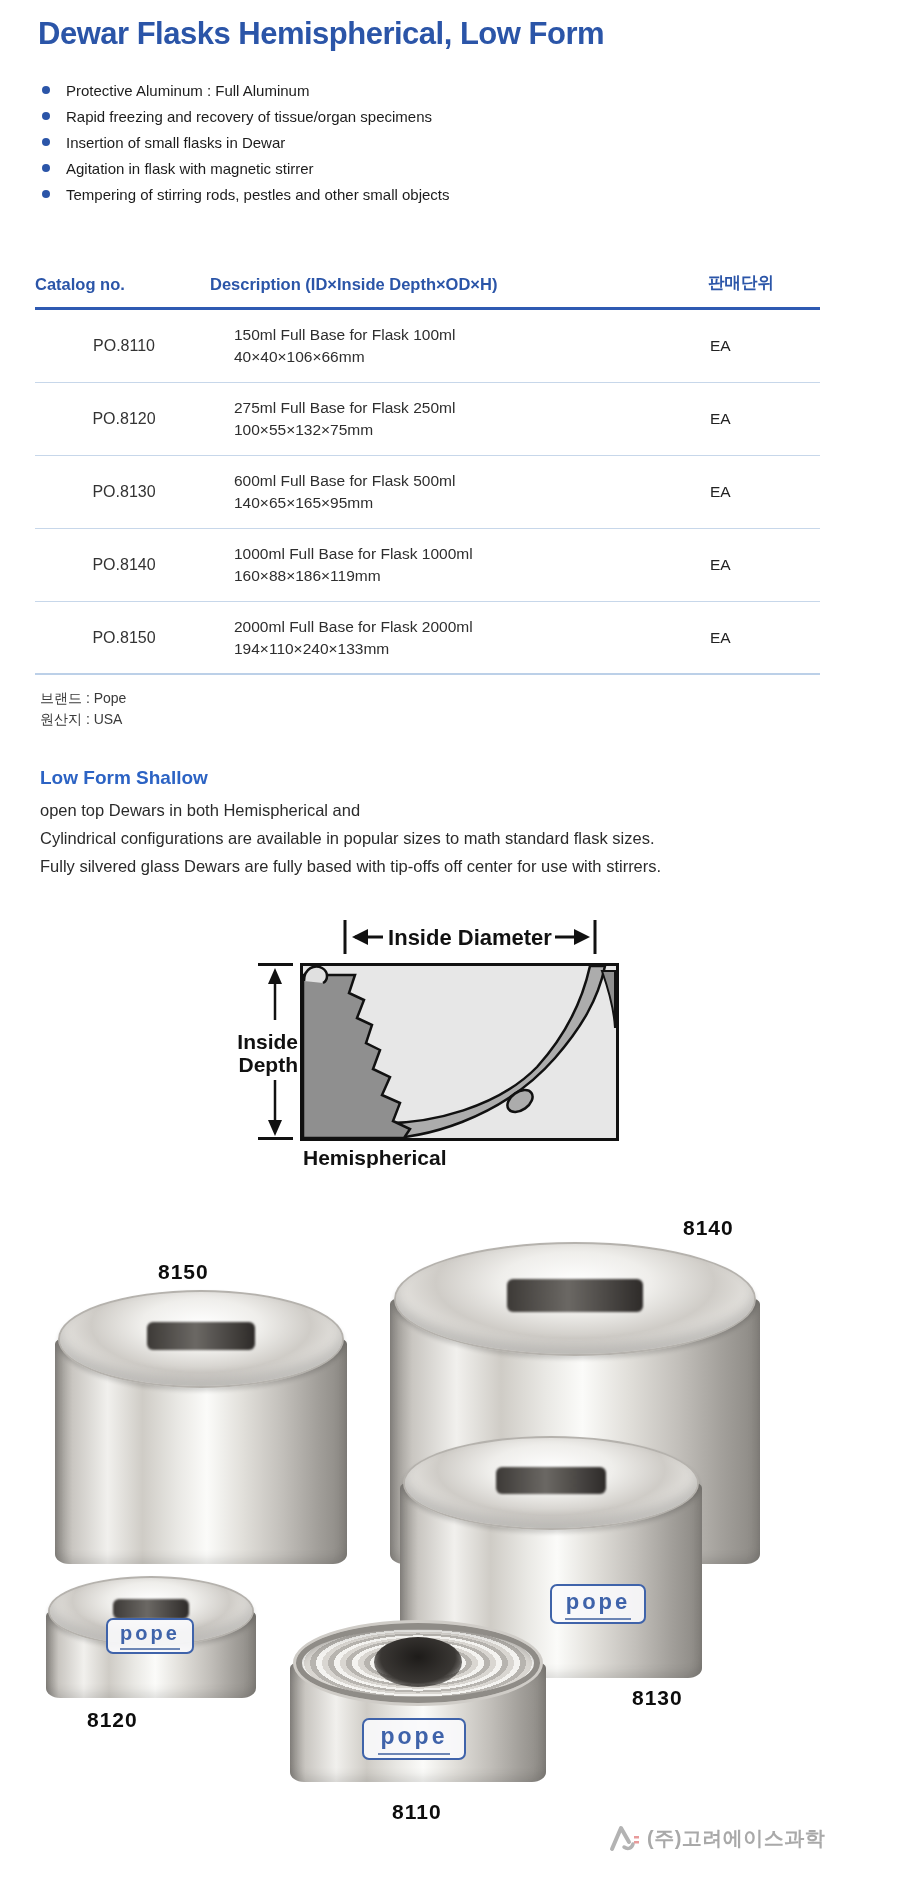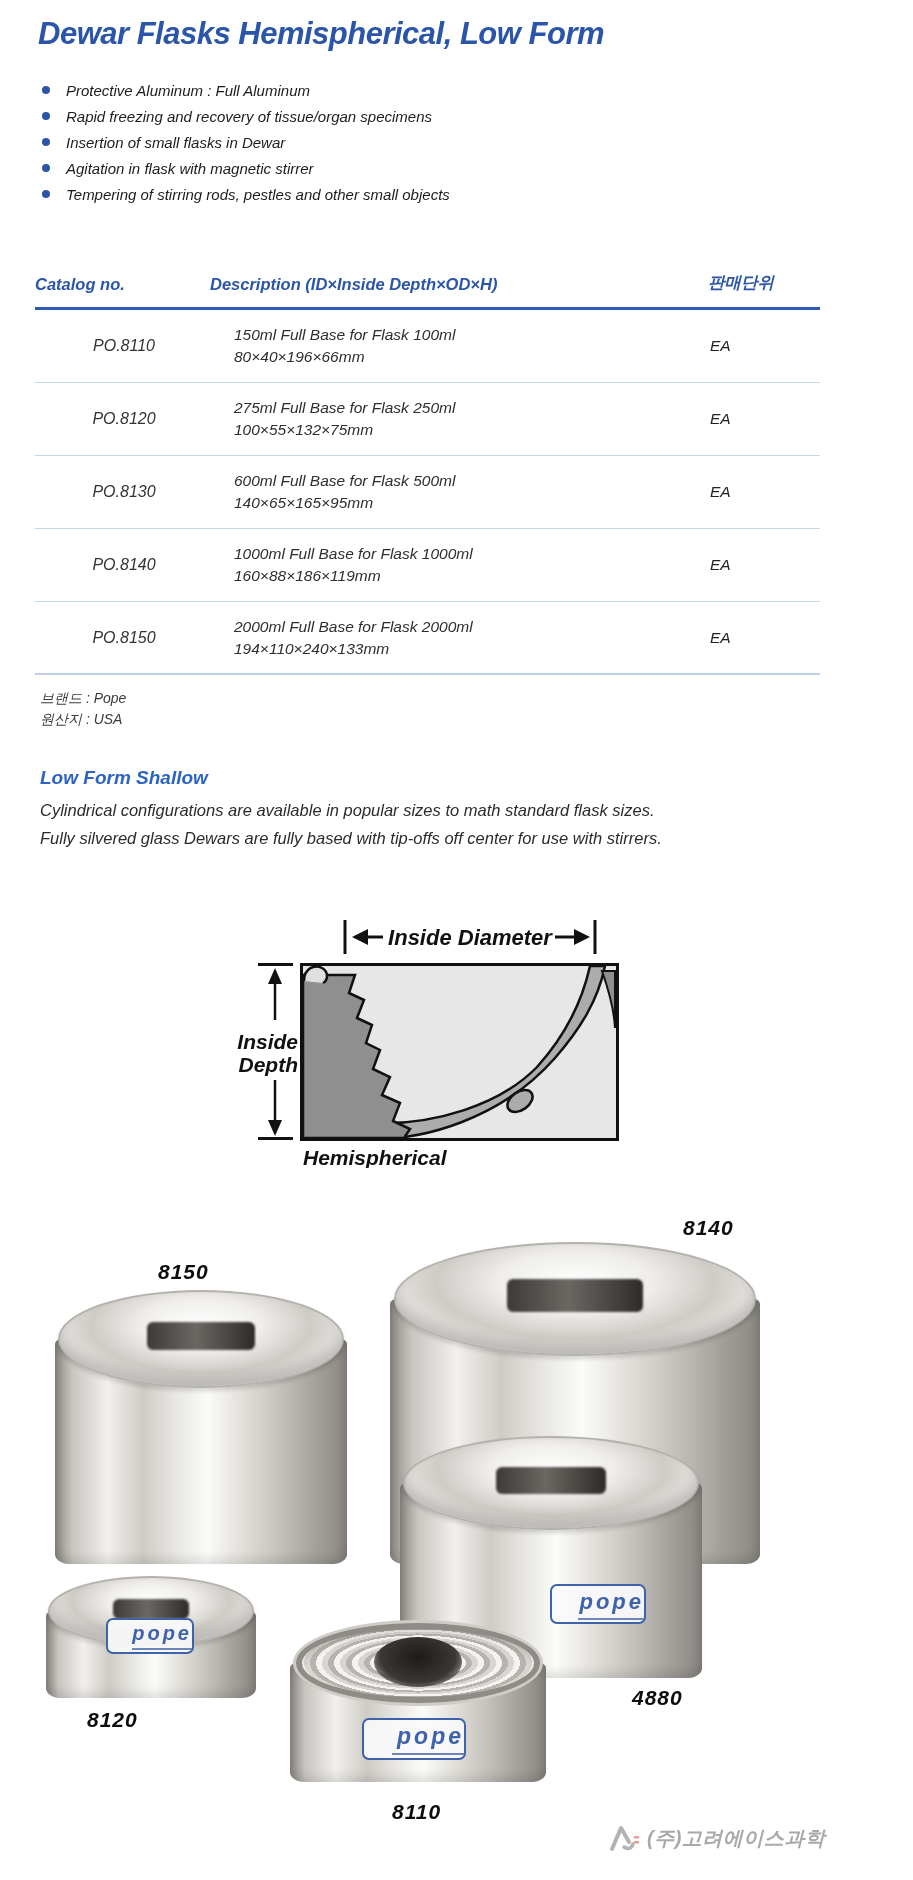--- a/index.html
+++ b/index.html
@@ -1,19 +1,19 @@
 <!DOCTYPE html>
 <html><head>
 <meta charset="utf-8">
 <style>
   * { margin:0; padding:0; box-sizing:border-box; }
   html,body { background:#ffffff; }
   .page {
     position:relative; width:836px; height:1880px; background:#ffffff;
-    font-family:"Liberation Sans","DejaVu Sans",sans-serif; color:#1f1f1f; overflow:hidden;font-style:italic;
+    font-family:"Liberation Sans","DejaVu Sans",sans-serif; color:#1f1f1f; overflow:hidden;
   }
   
   .title {
     position:absolute; left:38px; top:16px; font-size:31px; font-weight:bold;
     color:#2b55a8; letter-spacing:-0.5px;
   }
   .features { position:absolute; left:38px; top:82px; list-style:none; }
   .features li { display:flex; align-items:flex-start; margin-bottom:9px; font-size:15px; line-height:17px; color:#1c1c1c; }
   .dot { flex:0 0 8px; width:8px; height:8px; border-radius:50%; background:#2b55a8; margin:4px 16px 0 4px; }
   
@@ -65,21 +65,21 @@
     border:3px solid #cfccc7;
     box-shadow:inset 0 0 0 6px #8f8c87, inset 0 6px 10px rgba(0,0,0,.25);
     overflow:hidden;
   }
   .open-dark {
     position:absolute; left:32%; top:18%; width:36%; height:62%;
     background:radial-gradient(ellipse at 50% 40%, #1d1b19 0%, #3a3734 60%, rgba(60,57,54,0) 100%);
     border-radius:50%;
   }
   .pope {
-    position:absolute; display:flex; flex-direction:column; align-items:flex-end; justify-content:center;
+    position:absolute; display:flex; flex-direction:column; align-items:center; justify-content:center;
     background:rgba(250,250,252,.9); border:2.5px solid #3f63aa; border-radius:7px;
     color:#3f63aa; font-weight:bold; letter-spacing:3px;
   }
   .pope-sub { width:72%; height:2px; background:#6d86b5; margin-top:3px; }
   .photo-label { position:absolute; font-size:21px; font-weight:bold; color:#0d0d0d; letter-spacing:1px; font-family:"Liberation Sans","DejaVu Sans",sans-serif; }
   
   .footer { position:absolute; left:608px; top:1824px; display:flex; align-items:center; gap:7px; }
   .footer-text { font-size:20px; font-weight:600; color:#a9a9a9; letter-spacing:0.5px; }
 </style>
 </head>
@@ -116,21 +116,21 @@
     <div class="t-head">
       <div class="c1">Catalog no.</div>
       <div class="c2">Description (ID×Inside Depth×OD×H)</div>
       <div class="c3">판매단위</div>
     </div>
 
     <div class="t-row">
       <div class="cat">PO.8110</div>
       <div class="desc">
         <div>150ml Full Base for Flask 100ml</div>
-        <div>80×40×196×66mm</div>
+        <div>40×40×106×66mm</div>
       </div>
       <div class="unit">EA</div>
     </div>
 
     <div class="t-row">
       <div class="cat">PO.8120</div>
       <div class="desc">
         <div>275ml Full Base for Flask 250ml</div>
         <div>100×55×132×75mm</div>
       </div>
@@ -165,20 +165,21 @@
     </div>
   </div>
 
   <div class="meta">
     <div>브랜드 : Pope</div>
     <div>원산지 : USA</div>
   </div>
 
   <div class="section-heading">Low Form Shallow</div>
   <div class="section-body">
+    <div>open top Dewars in both Hemispherical and</div>
     <div>Cylindrical configurations are available in popular sizes to math standard flask sizes.</div>
     <div>Fully silvered glass Dewars are fully based with tip-offs off center for use with stirrers.</div>
   </div>
 
   <div class="diagram">
     <svg width="400" height="260" viewBox="0 0 400 260">
 
       <line x1="126" y1="12" x2="126" y2="46" stroke="#111" stroke-width="3"></line>
       <line x1="376" y1="12" x2="376" y2="46" stroke="#111" stroke-width="3"></line>
       <line x1="136" y1="29" x2="164" y2="29" stroke="#111" stroke-width="3"></line>
@@ -256,21 +257,21 @@
         <div class="open-dark"></div>
       </div>
       <div class="pope" style="left:72px; top:98px; width:104px; height:42px; font-size:23px;">
         <span>pope</span>
         <span class="pope-sub"></span>
       </div>
     </div>
 
     <div class="photo-label" style="left:683px; top:16px;">8140</div>
     <div class="photo-label" style="left:158px; top:60px;">8150</div>
-    <div class="photo-label" style="left:632px; top:486px;">4880</div>
+    <div class="photo-label" style="left:632px; top:486px;">8130</div>
     <div class="photo-label" style="left:87px;  top:508px;">8120</div>
     <div class="photo-label" style="left:392px; top:600px;">8110</div>
   </div>
 
   <div class="footer">
     <svg width="32" height="28" viewBox="0 0 32 28">
       <path d="M4 25 L13 4 L21 18" fill="none" stroke="#b3b3b3" stroke-width="4" stroke-linejoin="round" stroke-linecap="round"></path>
       <path d="M16 23 C20 26 24 24 25 20" fill="none" stroke="#b3b3b3" stroke-width="3.5" stroke-linecap="round"></path>
       <rect x="26" y="12" width="5" height="2.5" fill="#e89b9b"></rect>
       <rect x="26" y="17" width="5" height="2.5" fill="#e89b9b"></rect>

